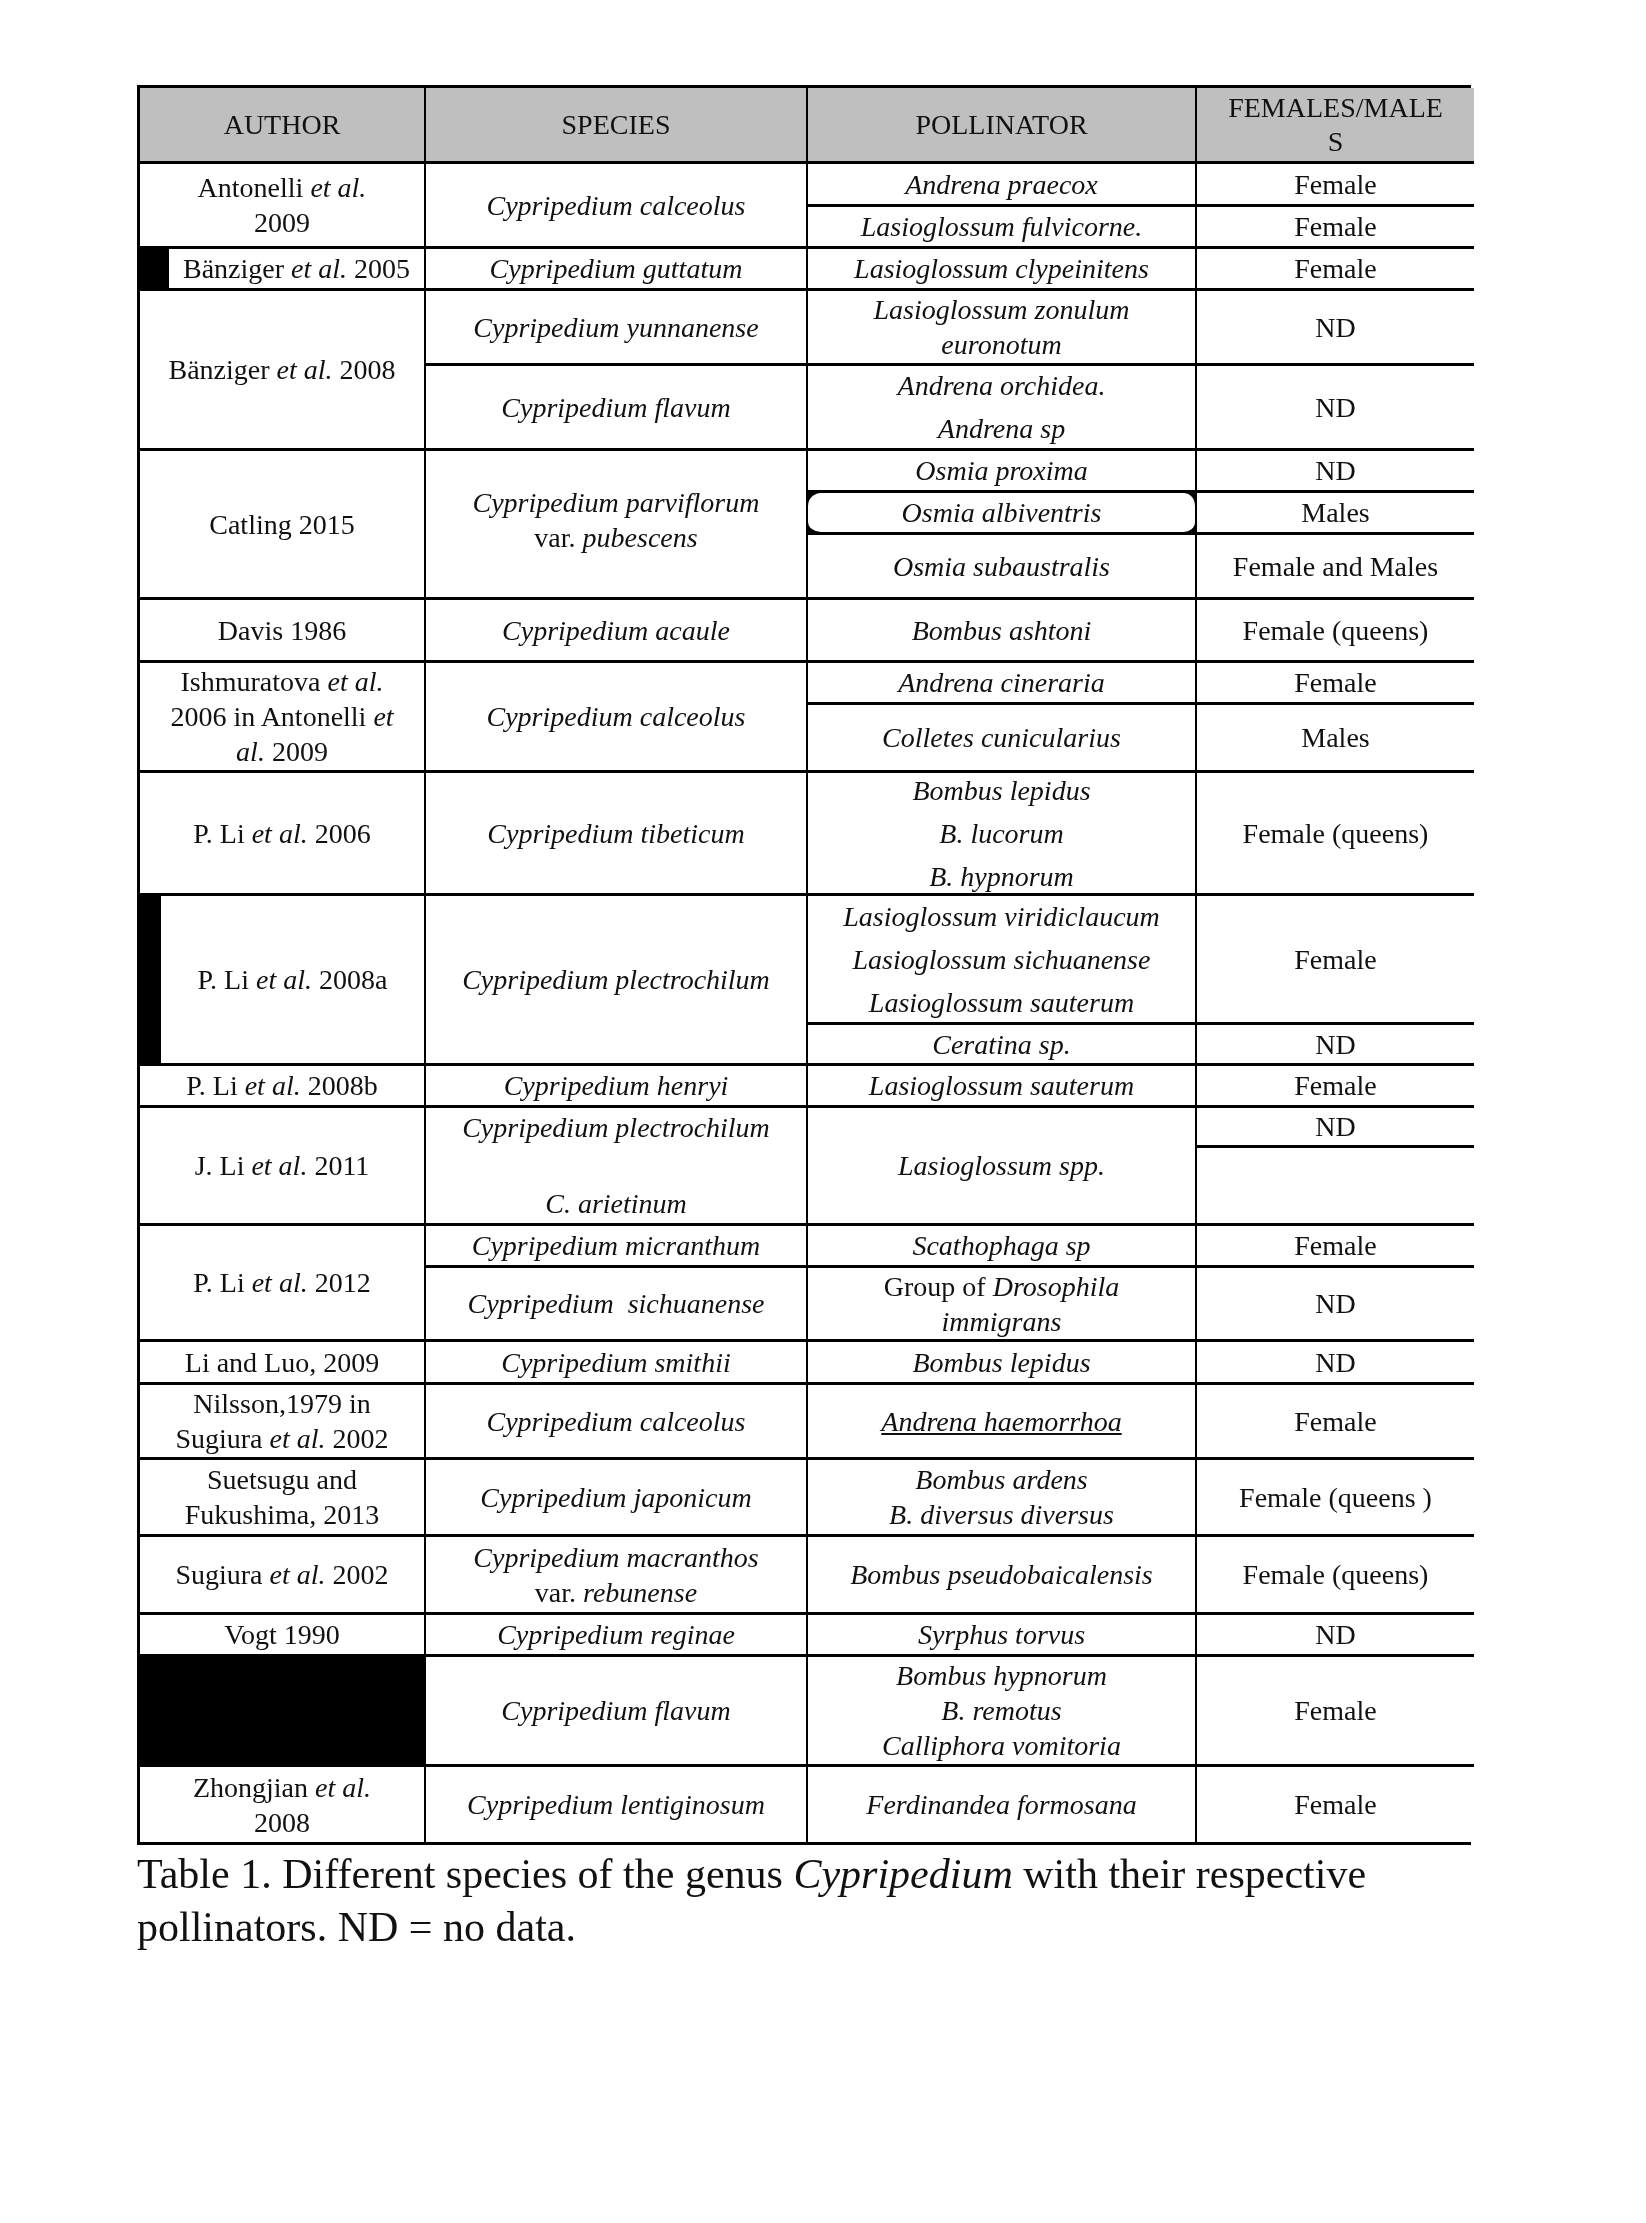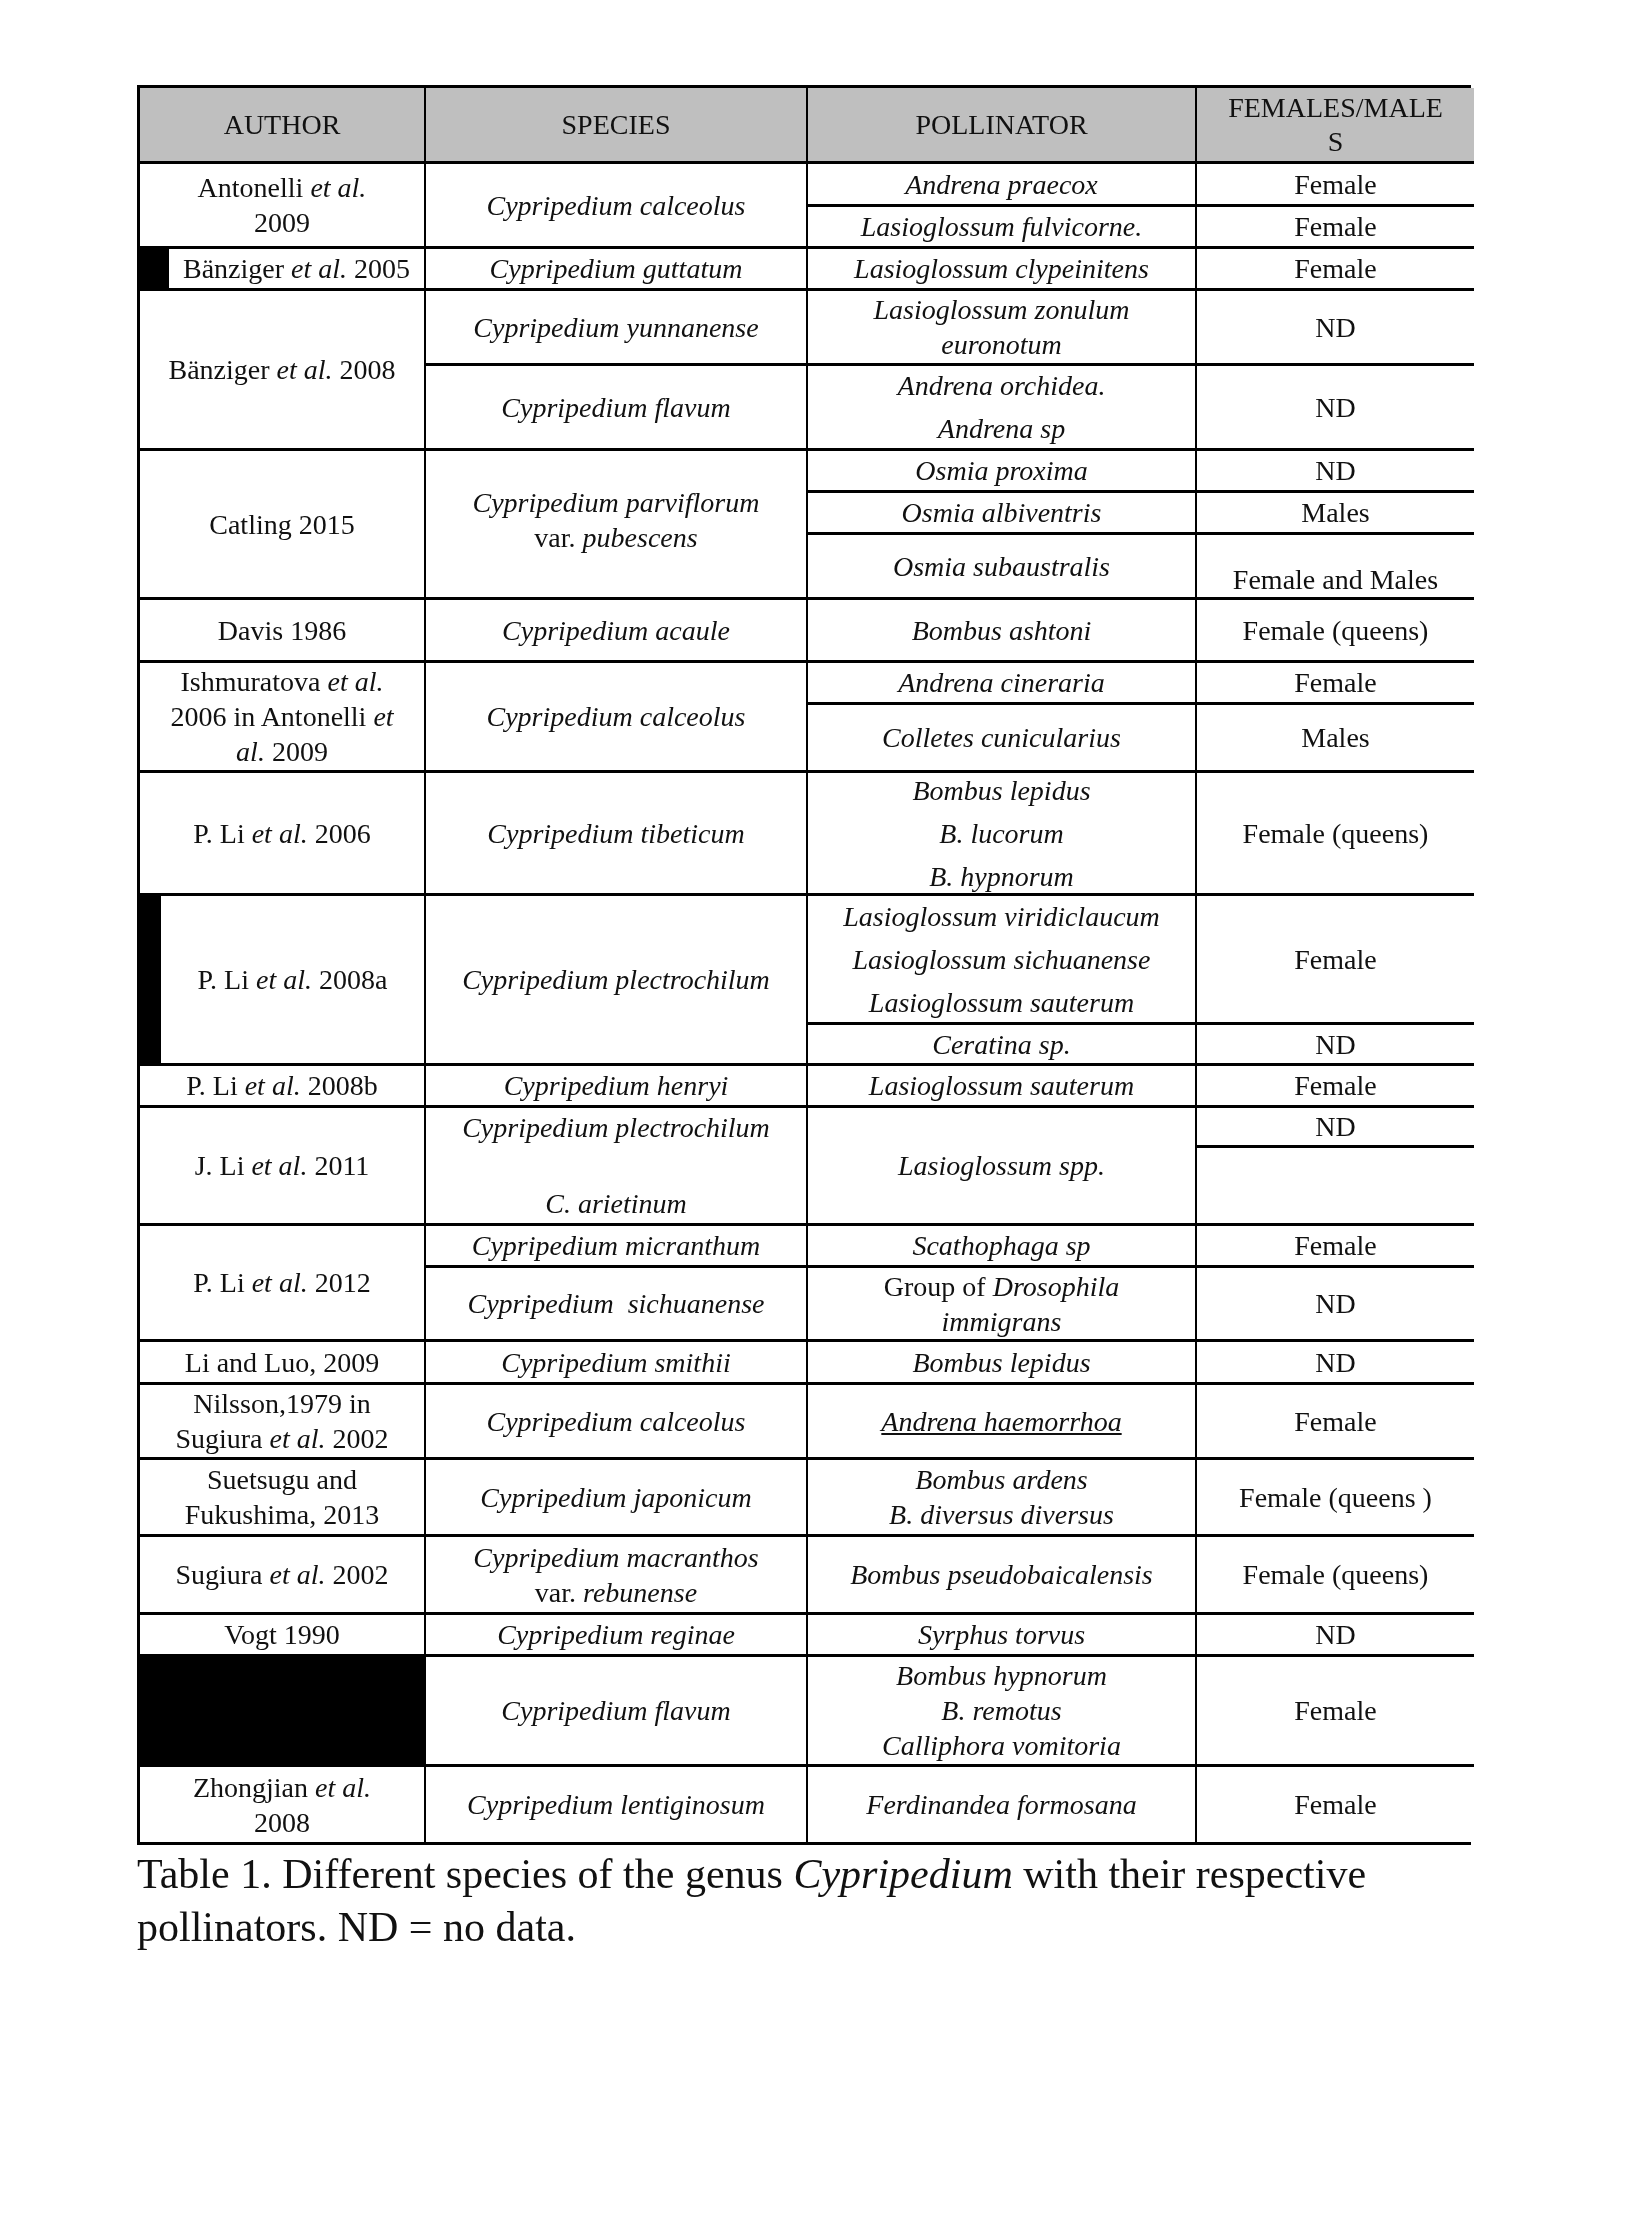--- a/index.html
+++ b/index.html
@@ -115,30 +115,30 @@
   <div class="c" style="grid-column:2;grid-row:7 / 10;justify-content:flex-start;padding-top:34px;">
     <span class="i">Cypripedium parviflorum</span>
     <span><span>var. </span><span class="i">pubescens</span></span>
   </div>
   <div class="c i" style="grid-column:3;grid-row:7;">
       <span>Osmia proxima</span>
     </div>
   <div class="c last" style="grid-column:4;grid-row:7;">
       <span>ND</span>
     </div>
-  <div class="c i" style="grid-column:3;grid-row:8;">
+  <div class="c i" style="grid-column:3;grid-row:8;border-radius:13px;">
       <span>Osmia albiventris</span>
     </div>
   <div class="c last" style="grid-column:4;grid-row:8;">
       <span>Males</span>
     </div>
   <div class="c i" style="grid-column:3;grid-row:9;">
       <span>Osmia subaustralis</span>
     </div>
-  <div class="c last" style="grid-column:4;grid-row:9;justify-content:flex-end;">
+  <div class="c last" style="grid-column:4;grid-row:9;">
       <span>Female and Males</span>
     </div>
 
   <div class="c" style="grid-column:1;grid-row:10;">
       <span>Davis 1986</span>
     </div>
   <div class="c i" style="grid-column:2;grid-row:10;">
       <span>Cypripedium acaule</span>
     </div>
   <div class="c i" style="grid-column:3;grid-row:10;">

